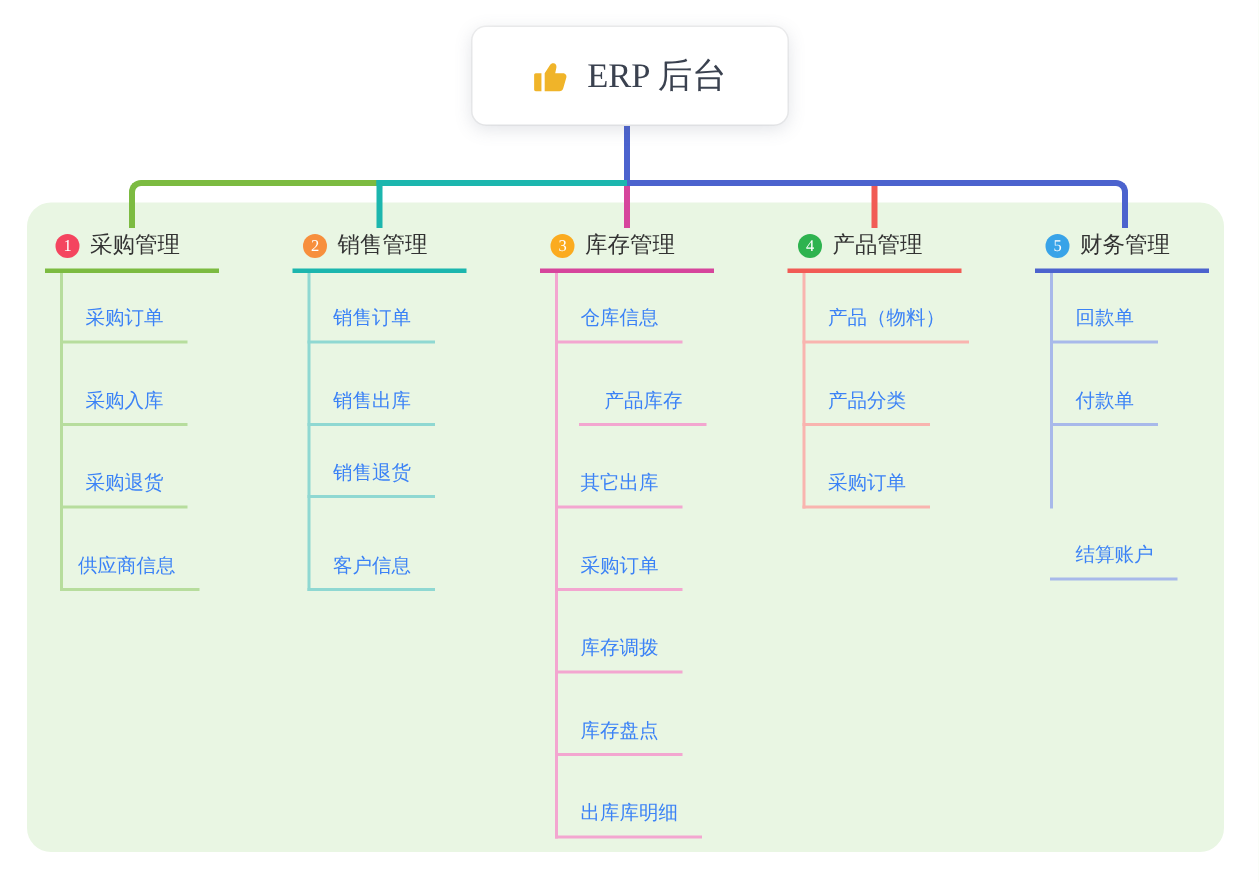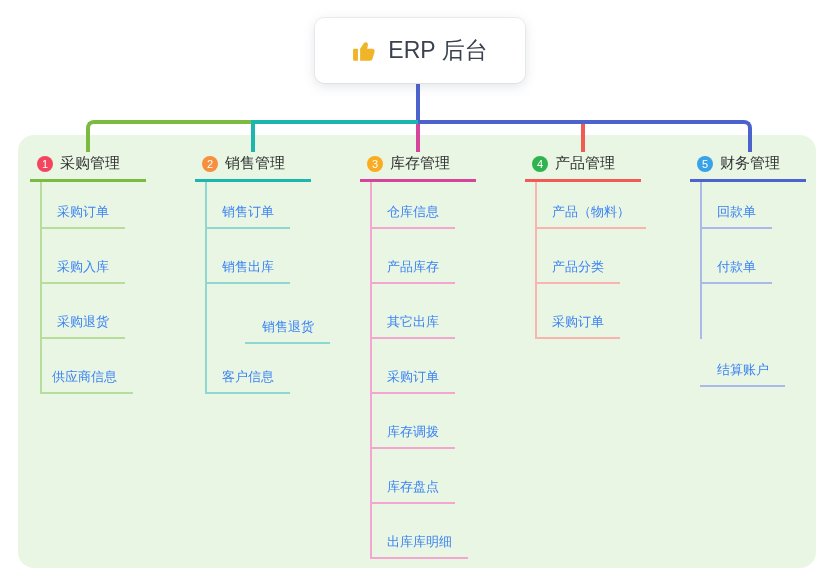--- a/index.html
+++ b/index.html
@@ -1,19 +1,19 @@
 <!DOCTYPE html>
 <html><head>
 <meta charset="utf-8">
 <style>
   * { margin:0; padding:0; box-sizing:border-box; }
   html,body { width:839px; height:588px; background:#ffffff; overflow:hidden; }
   body { font-family:"Liberation Sans","DejaVu Sans",sans-serif; color:#323232; position:relative; }
 
-  .canvas { position:absolute; inset:0; }
+  .canvas { position:absolute; inset:0;font-family:Liberation Serif, serif; }
 
   
   .panel { position:absolute; left:18px; top:135px; width:798px; height:433px;
            border-radius:16px; z-index:0; }
 
   
   .line { position:absolute; z-index:1; }
   .root-drop { left:416px; top:83px; width:4px; height:41px; }
   .seg { height:32px; background:transparent; }
   .seg-1 { left:86px;  top:120px; width:169px; border-top:4px solid; border-left:4px solid; border-top-left-radius:8px; }
@@ -89,34 +89,34 @@
 
   <div class="branch b2" style="--accent: #1cb6ae; --sub: #8fd8d2; --badge: #f78f3d;">
     <div class="branch-header">
       <span class="badge">2</span>
       <span>销售管理</span>
     </div>
     <div class="spine" style="height: 212px;"></div>
     <div class="items">
         <div class="sub-item" style="top: 45px;">销售订单</div>
         <div class="sub-item" style="top: 100px;">销售出库</div>
-        <div class="sub-item" style="top: 160px; margin-left: 40px;">销售退货</div>
+        <div class="sub-item" style="top: 148px;">销售退货</div>
         <div class="sub-item" style="top: 210px;">客户信息</div>
       </div>
   </div>
 
   <div class="branch b3" style="--accent: #d6459c; --sub: #f3a6d0; --badge: #fbab1f;">
     <div class="branch-header">
       <span class="badge">3</span>
       <span>库存管理</span>
     </div>
     <div class="spine" style="height: 377px;"></div>
     <div class="items">
         <div class="sub-item" style="top: 45px;">仓库信息</div>
-        <div class="sub-item" style="top: 100px;">产品库存</div>
+        <div class="sub-item" style="top: 100px; margin-left: 16px;">产品库存</div>
         <div class="sub-item" style="top: 155px;">其它出库</div>
         <div class="sub-item" style="top: 210px;">采购订单</div>
         <div class="sub-item" style="top: 265px;">库存调拨</div>
         <div class="sub-item" style="top: 320px;">库存盘点</div>
         <div class="sub-item" style="top: 375px;">出库库明细</div>
       </div>
   </div>
 
   <div class="branch b4" style="--accent: #f15b55; --sub: #f9b4af; --badge: #2eb34f;">
     <div class="branch-header">

